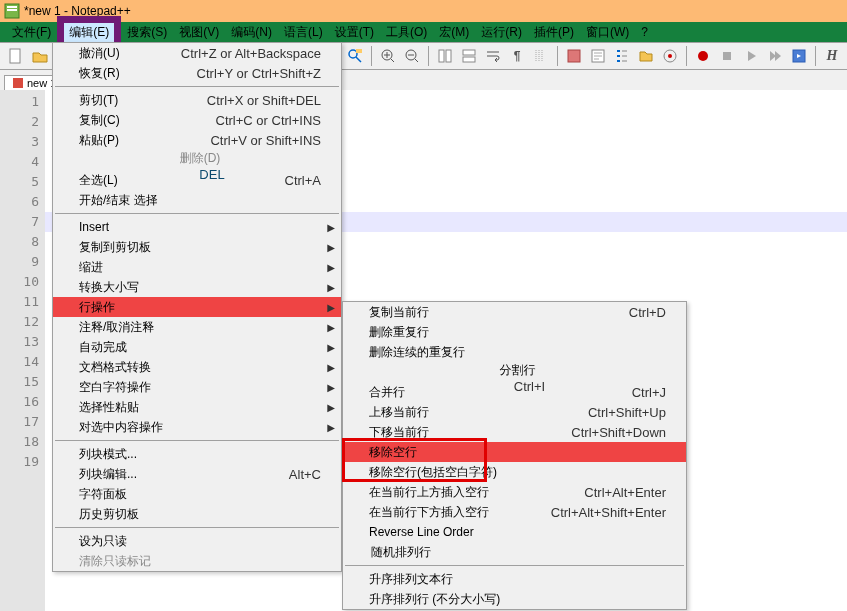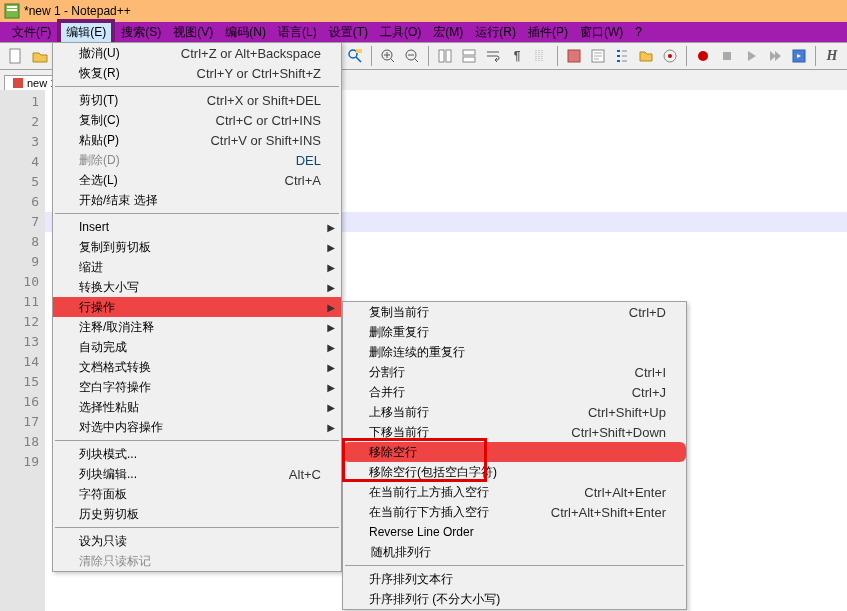--- a/index.html
+++ b/index.html
@@ -1,22 +1,22 @@
 <!DOCTYPE html>
 <html><head>
 <meta charset="utf-8">
 <style>
   * { margin: 0; padding: 0; box-sizing: border-box; }
   body { font-family: "Microsoft YaHei", "Segoe UI", sans-serif; font-size: 12px; color: #000; background: #fff; width: 847px; height: 611px; overflow: hidden; position: relative; }
   .titlebar { height: 22px; display: flex; align-items: center; padding-left: 4px; gap: 4px; background: #fdba74; }
   .titlebar .icon { width: 16px; height: 16px; display:flex; align-items:center; justify-content:center; }
   .titlebar .title { font-size: 12px; }
-  .menubar { height: 20px; display: flex; align-items: center; padding-left: 6px; background: #a21caf; gap: 0; }
+  .menubar { height: 20px; display: flex; align-items: center; padding-left: 6px; background: #15803d; gap: 0; }
   .menubar .mitem { padding: 2px 6px; cursor: default; }
-  .menubar .mitem.active { background: #cce8ff; border: 4px solid #701a75; padding: 1px 5px; }
+  .menubar .mitem.active { background: #cce8ff; border: 7px solid #701a75; padding: 1px 5px; }
   .toolbar { height: 28px; border-top: 1px solid #a0a0a0; border-bottom: 1px solid #a0a0a0; background: #f0f0f0; display: flex; align-items: center; padding-left: 6px; gap: 4px; }
   .toolbar .tb { width: 20px; height: 20px; display:flex; align-items:center; justify-content:center; color:#555; }
   .toolbar .sep { width:1px; height:20px; background:#a0a0a0; margin:0 2px; }
   .tabstrip { height: 20px; background: #f0f0f0; display: flex; align-items: flex-end; padding-left: 4px; }
   .tab { background: #fff; border: 1px solid #a0a0a0; border-bottom: none; padding: 1px 8px; font-size: 11px; display: flex; gap: 4px; align-items: center; }
   .tab .dot { width:10px; height:10px; }
   .editor { position: relative; display: flex; height: calc(611px - 22px - 20px - 28px - 20px); }
   .gutter { width: 45px; background: #e4e4e4; text-align: right; padding-right: 6px; padding-top: 2px; color: #808080; font-family: Consolas, monospace; font-size: 13px; line-height: 20px; }
   .code { flex: 1; background: #fff; padding-top: 2px; font-family: Consolas, monospace; font-size: 13px; line-height: 20px; position: relative; }
   .current-line { position: absolute; left:0; right:0; height:20px; background:#e8e8ff; }
@@ -302,21 +302,21 @@
       <span class="shortcut">Ctrl+X or Shift+DEL</span>
     </div>
     <div class="row" style="position: relative;">
       <span class="label">复制(C)</span>
       <span class="shortcut">Ctrl+C or Ctrl+INS</span>
     </div>
     <div class="row" style="position: relative;">
       <span class="label">粘贴(P)</span>
       <span class="shortcut">Ctrl+V or Shift+INS</span>
     </div>
-    <div class="row disabled" style="position: relative;">
+    <div class="row disabled" style="position: relative; flex-direction: column;">
       <span class="label">删除(D)</span>
       <span class="shortcut">DEL</span>
     </div>
     <div class="row" style="position: relative;">
       <span class="label">全选(L)</span>
       <span class="shortcut">Ctrl+A</span>
     </div>
     <div class="row" style="position: relative;">
       <span class="label">开始/结束 选择</span>
     </div>
@@ -392,37 +392,37 @@
     <div class="row" style="position: relative;">
       <span class="label">复制当前行</span>
       <span class="shortcut">Ctrl+D</span>
     </div>
     <div class="row" style="position: relative;">
       <span class="label">删除重复行</span>
     </div>
     <div class="row" style="position: relative;">
       <span class="label">删除连续的重复行</span>
     </div>
-    <div class="row" style="position: relative;">
+    <div class="row" style="position: relative; flex-direction: column;">
       <span class="label">分割行</span>
       <span class="shortcut">Ctrl+I</span>
     </div>
     <div class="row" style="position: relative;">
       <span class="label">合并行</span>
       <span class="shortcut">Ctrl+J</span>
     </div>
     <div class="row" style="position: relative;">
       <span class="label">上移当前行</span>
       <span class="shortcut">Ctrl+Shift+Up</span>
     </div>
     <div class="row" style="position: relative;">
       <span class="label">下移当前行</span>
       <span class="shortcut">Ctrl+Shift+Down</span>
     </div>
-    <div class="row highlight" style="position: relative; border-radius: 6px;">
+    <div class="row highlight" style="position: relative;">
       <span class="label">移除空行</span>
     </div>
     <div class="row" style="position: relative;">
       <span class="label">移除空行(包括空白字符)</span>
     </div>
     <div class="row" style="position: relative;">
       <span class="label">在当前行上方插入空行</span>
       <span class="shortcut">Ctrl+Alt+Enter</span>
     </div>
     <div class="row" style="position: relative;">

